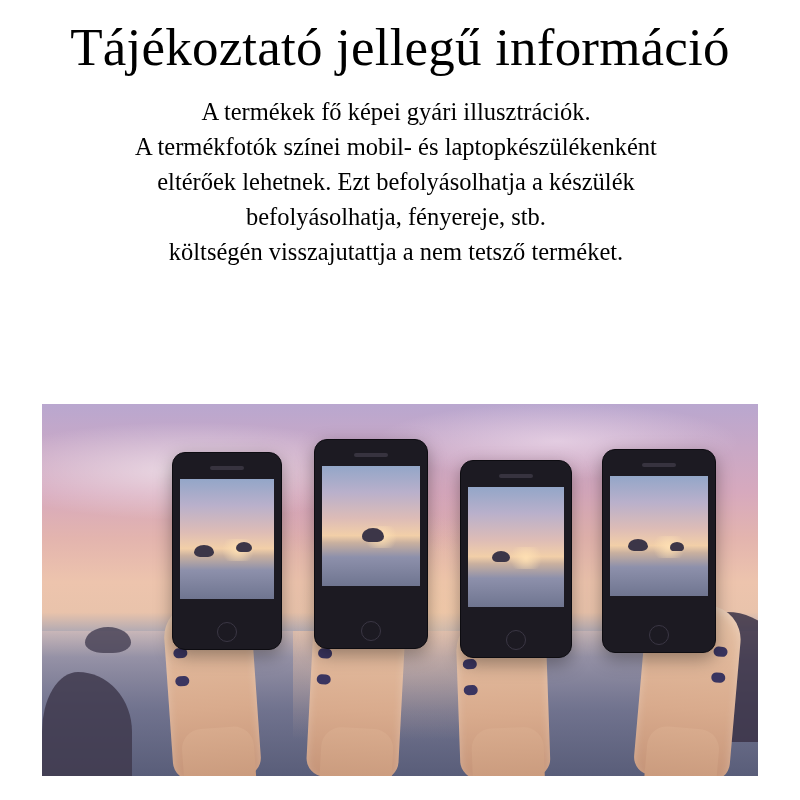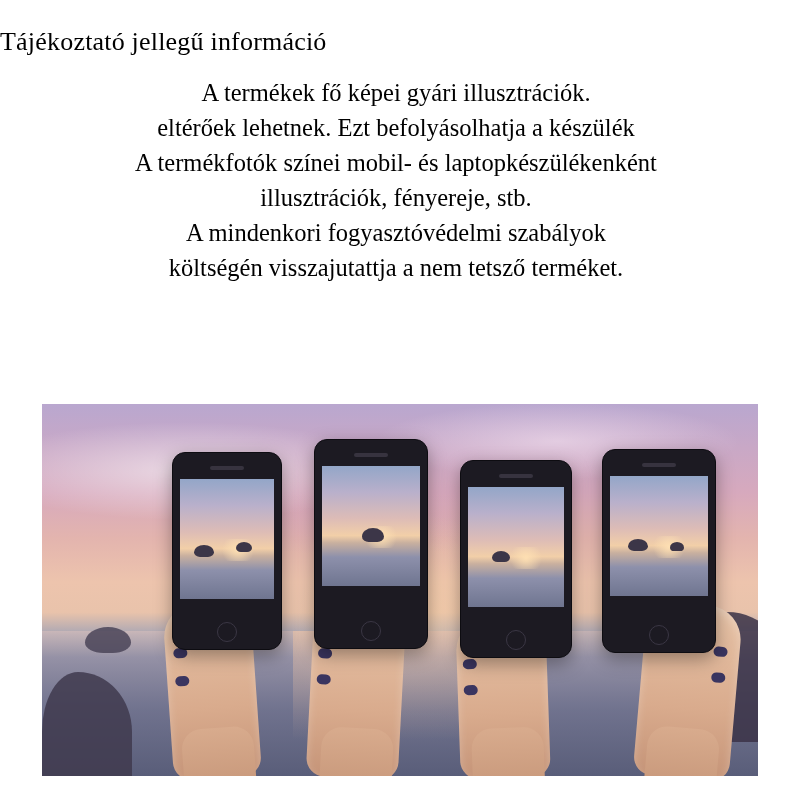--- a/index.html
+++ b/index.html
@@ -15,26 +15,27 @@
     color: #000000;
   }
   .page {
     width: 800px;
     height: 800px;
     position: relative;
     background: #ffffff;
     box-sizing: border-box;
   }
   .notice-title {
+    text-align: center;
     font-family: "Liberation Serif", serif;
-    font-size: 26px;
+    font-size: 53px;
     font-weight: 400;
     line-height: 1.1;
     margin: 0;
-    padding-top: 28px;
+    padding-top: 18px;
     letter-spacing: 0.2px;
   }
   .notice-body {
     text-align: center;
     font-family: "Liberation Serif", serif;
     font-size: 24.5px;
     font-weight: 400;
     line-height: 35px;
     margin: 0;
     padding-top: 18px;
@@ -195,24 +196,23 @@
 </style>
 </head>
 <body>
 
 <div class="page">
 
   <h1 class="notice-title">Tájékoztató jellegű információ</h1>
 
   <div class="notice-body">
     <span class="line">A termékek fő képei gyári illusztrációk.</span>
+    <span class="line">A termékfotók színei mobil- és laptopkészülékenként</span>
     <span class="line">eltérőek lehetnek. Ezt befolyásolhatja a készülék</span>
-    <span class="line">A termékfotók színei mobil- és laptopkészülékenként</span>
-    <span class="line">illusztrációk, fényereje, stb.</span>
-    <span class="line">A mindenkori fogyasztóvédelmi szabályok</span>
+    <span class="line">befolyásolhatja, fényereje, stb.</span>
     <span class="line">költségén visszajutattja a nem tetsző terméket.</span>
   </div>
 
   <div class="photo-wrap">
     <div class="photo">
       <div class="sea"></div>
       <div class="rock r1"></div>
       <div class="rock r2"></div>
       <div class="rock r3"></div>
       <div class="rock r4"></div>

